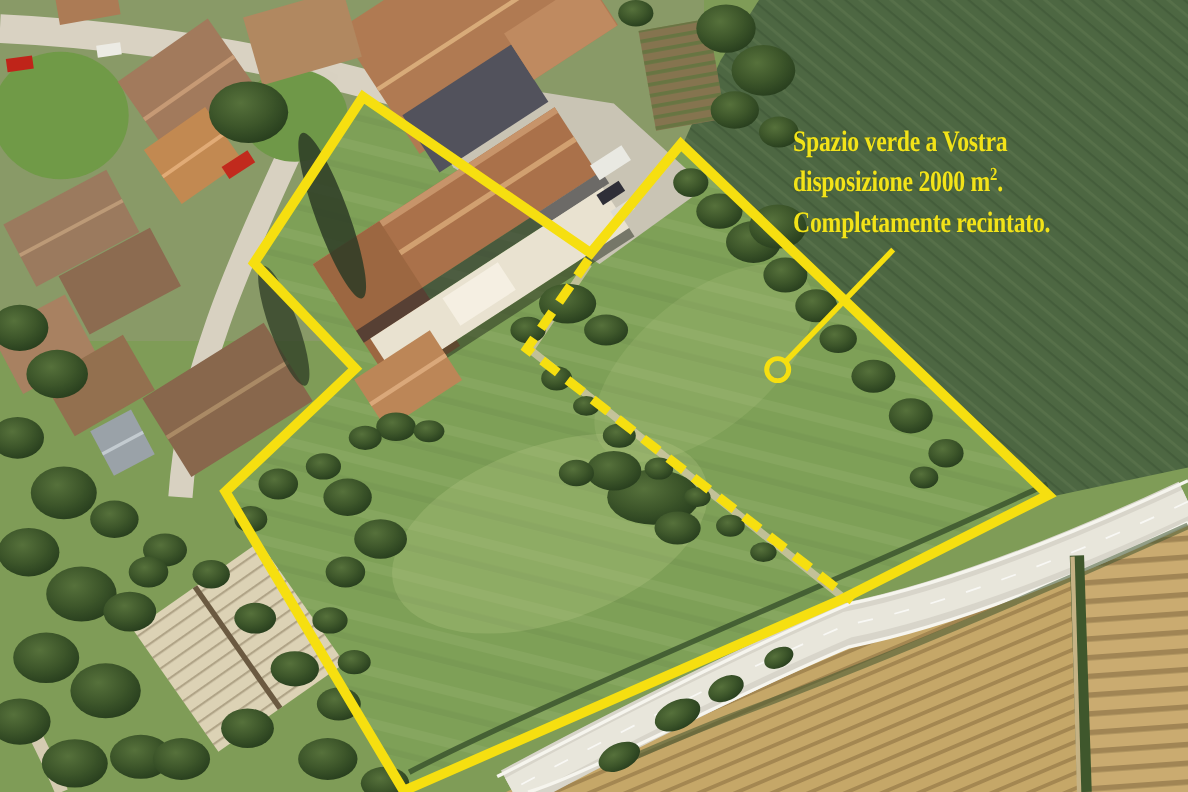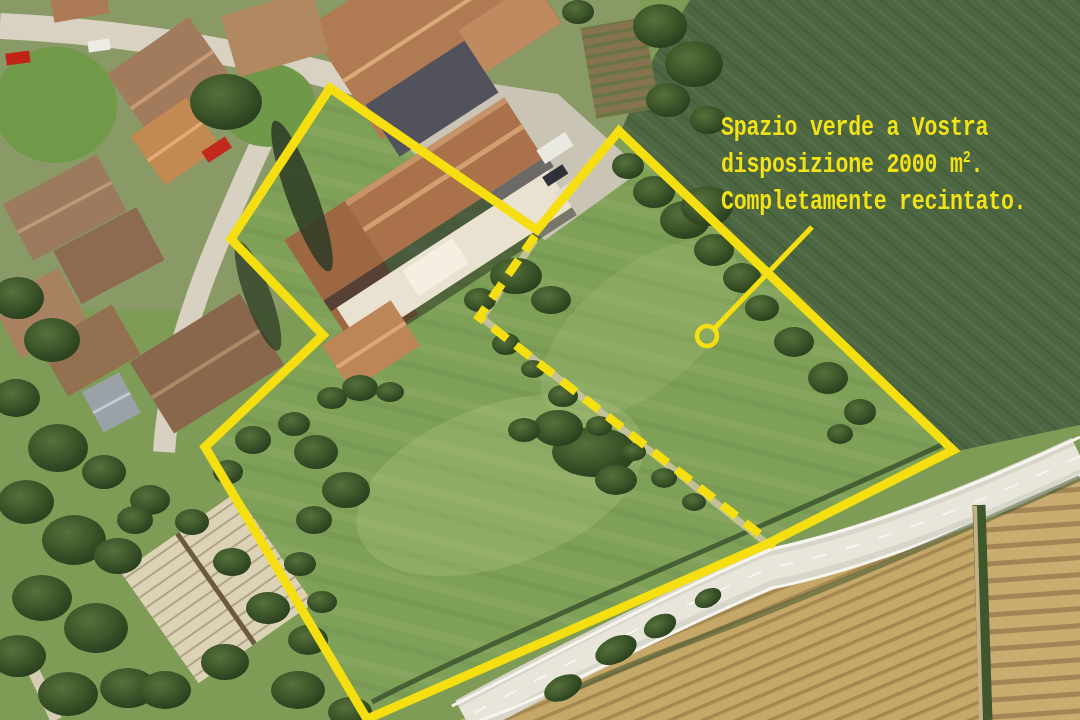--- a/index.html
+++ b/index.html
@@ -1,17 +1,17 @@
 <!DOCTYPE html>
 <html><head>
 <meta charset="utf-8">
 <style>
   html,body{margin:0;padding:0;background:#222;}
   .stage{position:relative;width:1080px;height:720px;overflow:hidden;
-         font-family:Liberation Mono, monospace;background:#7e9c55;}
+         font-family:Liberation Serif, serif;background:#7e9c55;}
   .stage svg{position:absolute;left:0;top:0;}
   #photo{filter:blur(.7px) saturate(.97);}
   .label{position:absolute;left:721px;top:110px;width:340px;
          color:#f2e319;font-weight:bold;font-size:27px;line-height:37px;
          transform:scaleX(.8);transform-origin:left top;
          letter-spacing:-.3px;white-space:nowrap;
          text-shadow:0 0 1px rgba(40,60,20,.45);}
   .label sup{font-size:.62em;vertical-align:super;line-height:0;}
 </style>
 </head>

